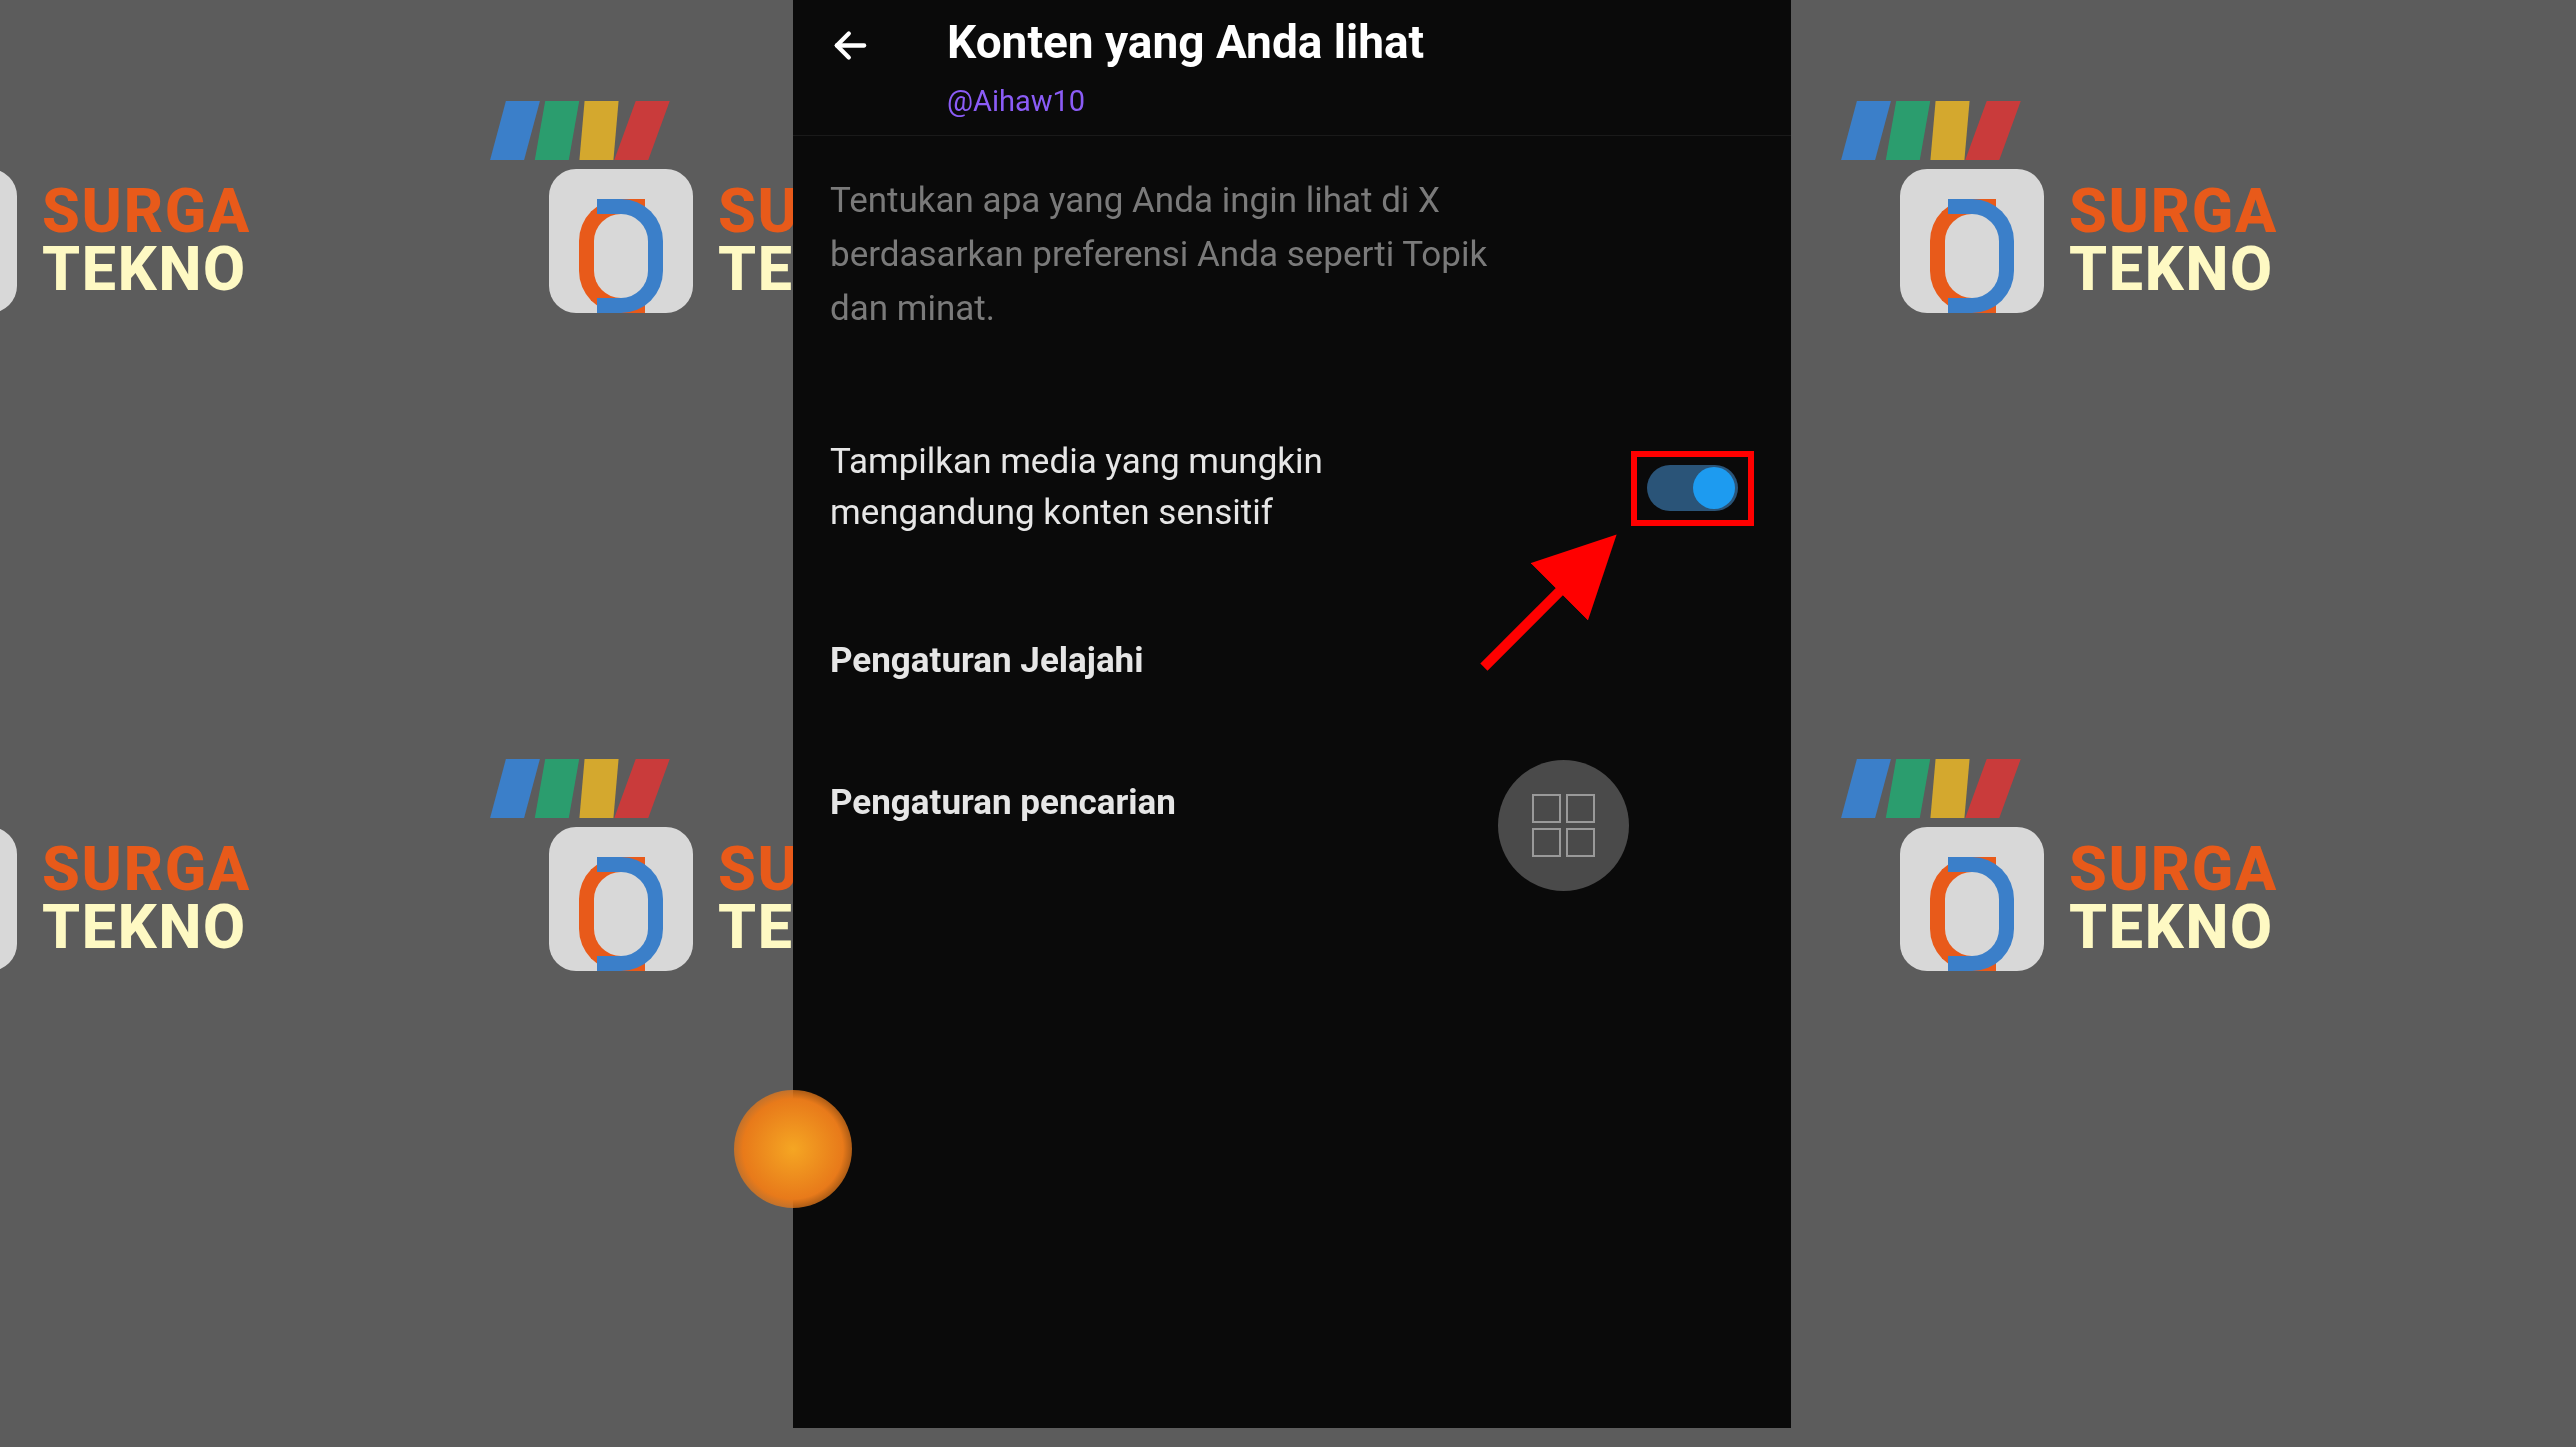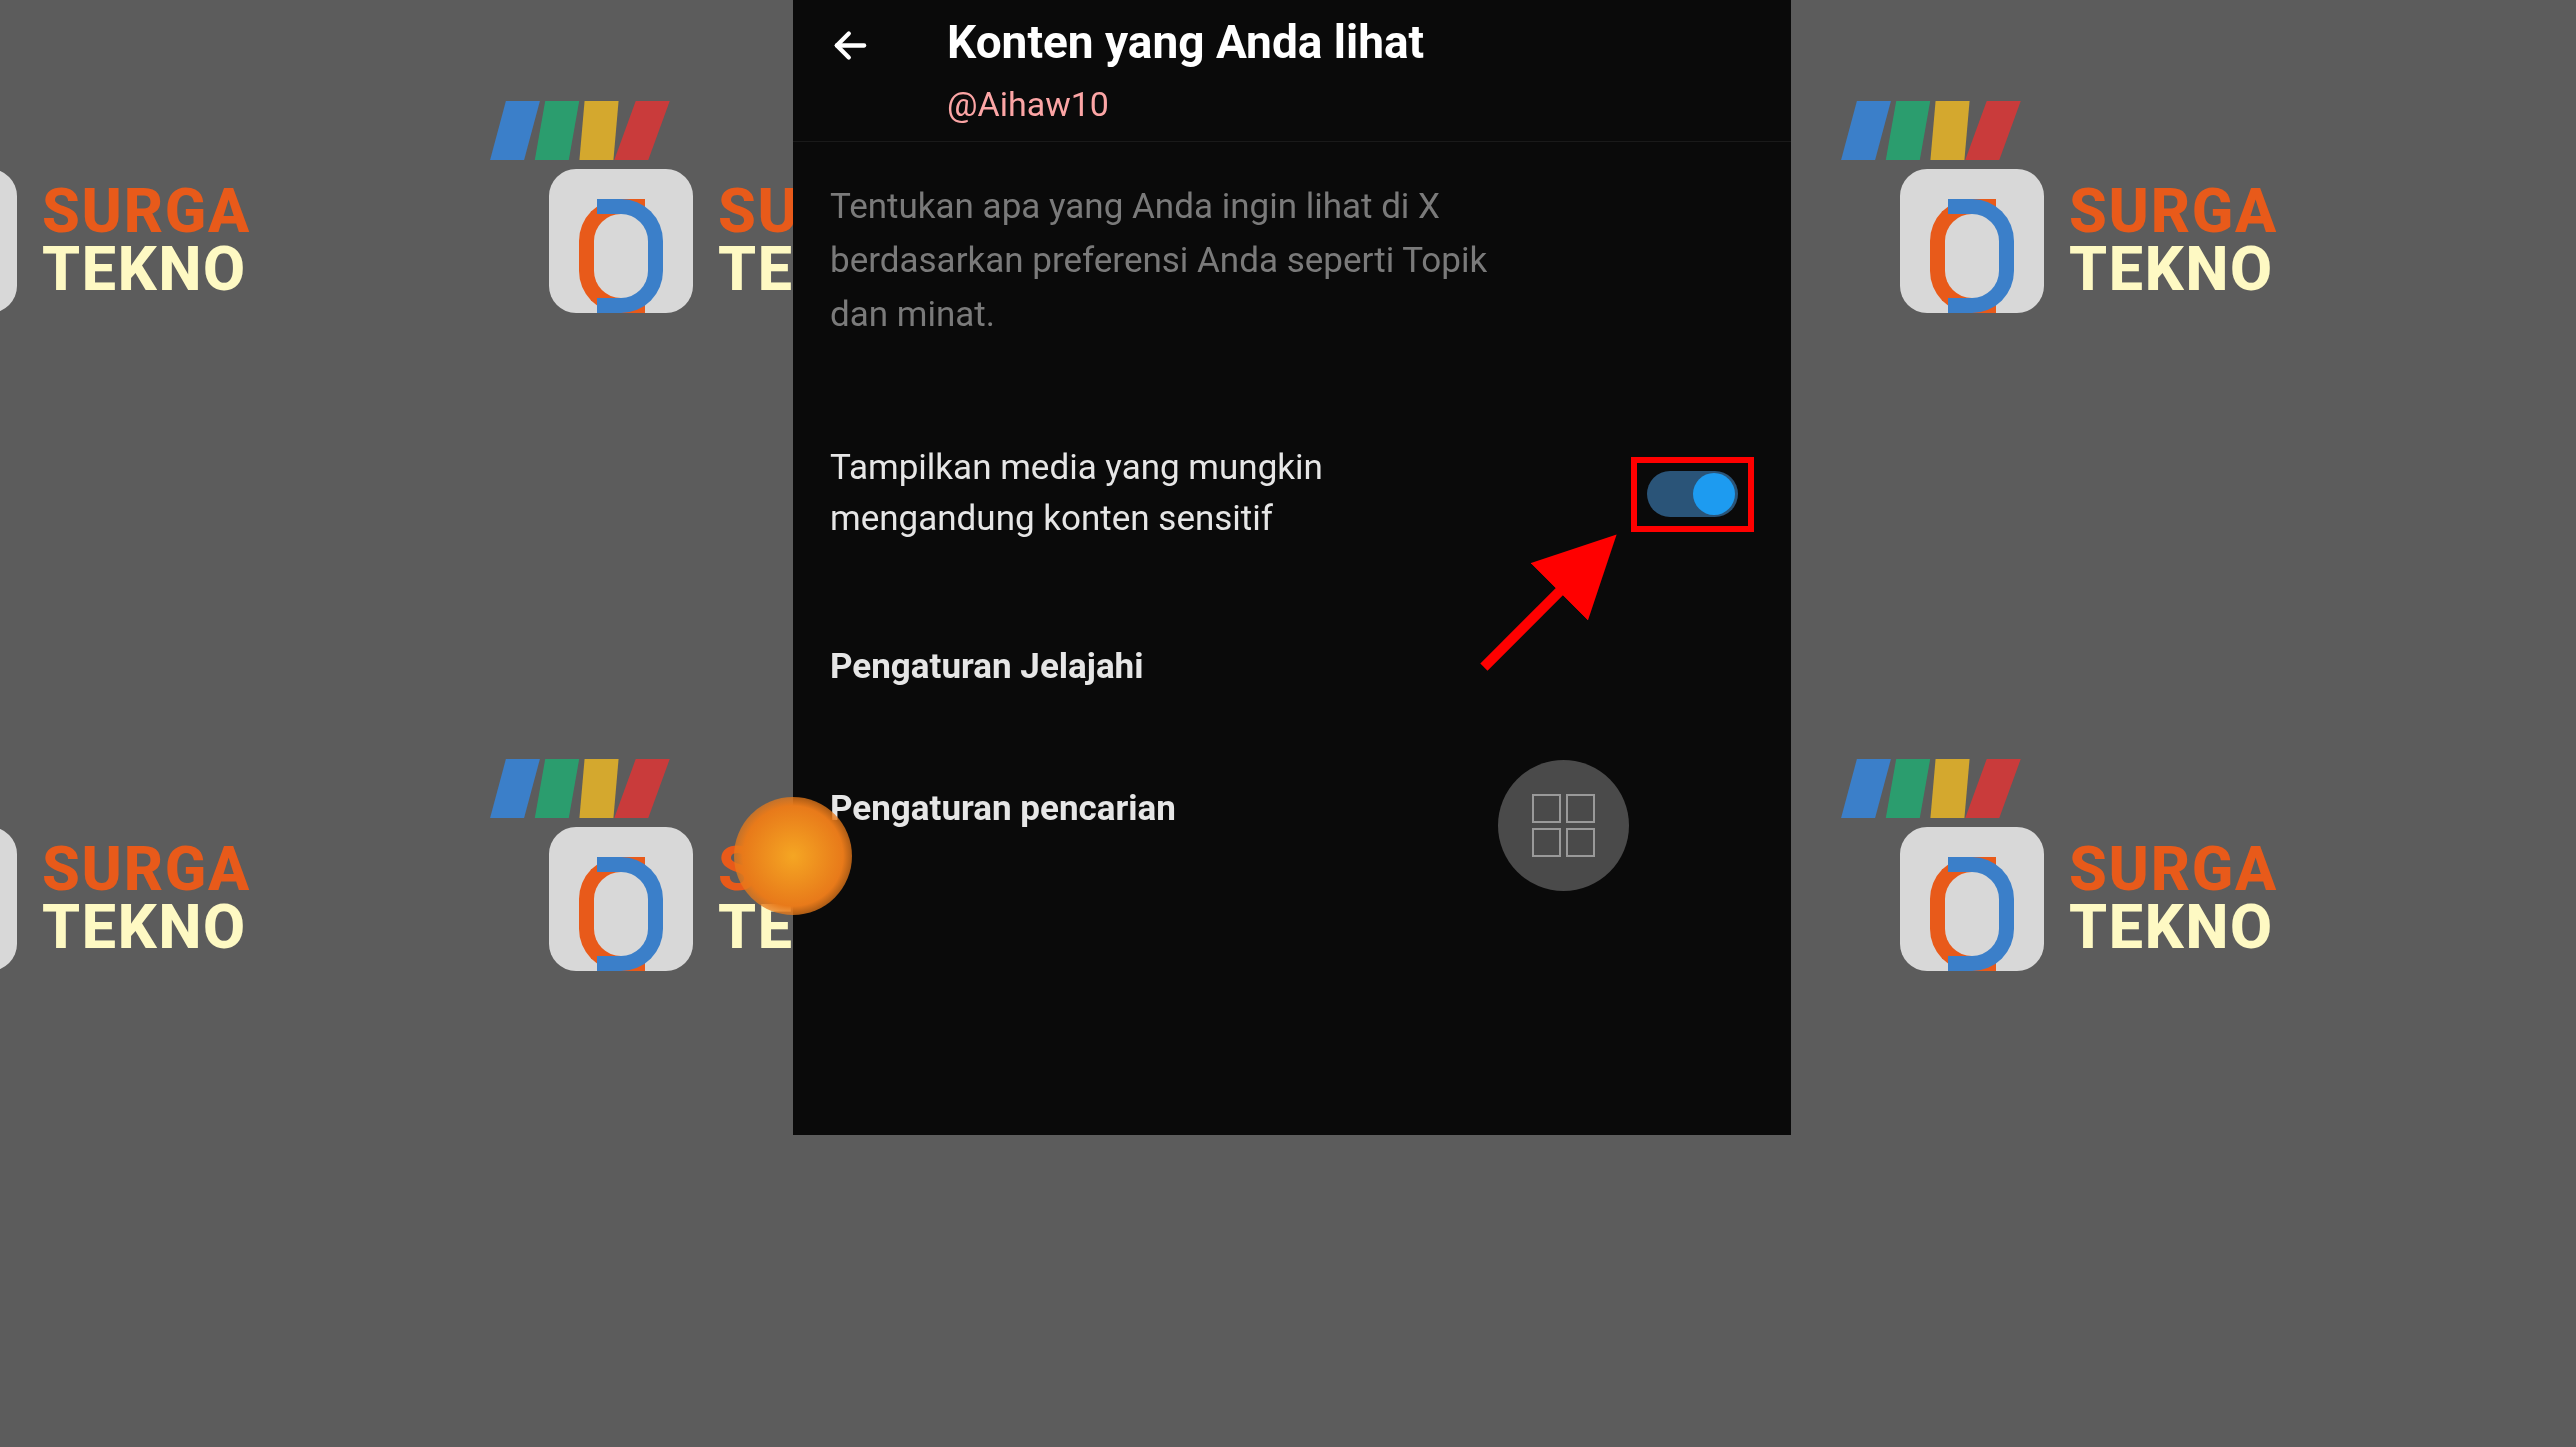--- a/index.html
+++ b/index.html
@@ -115,21 +115,21 @@
     .figure-2 { background: #2b9d6e; left: 42px; transform: skewX(-10deg); }
     .figure-3 { background: #d4a82e; left: 84px; transform: skewX(-5deg); }
     .figure-4 { background: #c93b3b; left: 127px; transform: skewX(-20deg); }
 
     
     .phone-container {
       position: absolute;
       left: 793px;
       top: 0;
       width: 998px;
-      height: 1135px;
+      height: 1428px;
       background: #0a0a0a;
       z-index: 10;
     }
 
     .header {
       display: flex;
       align-items: flex-start;
       padding: 15px 25px 17px 37px;
       border-bottom: 0.8px solid #1a1a1a;
     }
@@ -150,22 +150,22 @@
     }
 
     .header-title {
       color: #ffffff;
       font-size: 46px;
       font-weight: 700;
       line-height: 1.2;
     }
 
     .header-subtitle {
-      color: #fca5a5;
-      font-size: 34px;
+      color: #8b5cf6;
+      font-size: 29px;
       margin-top: 13.5px;
     }
 
     .content {
       padding: 38px 37px 0 37px;
     }
 
     .description {
       color: #7a7a7a;
       font-size: 35px;

